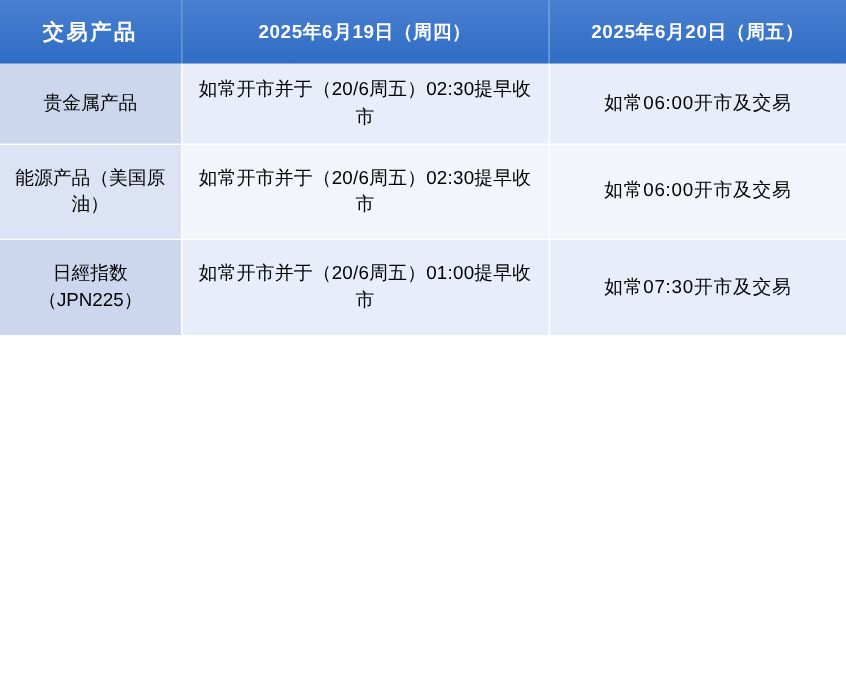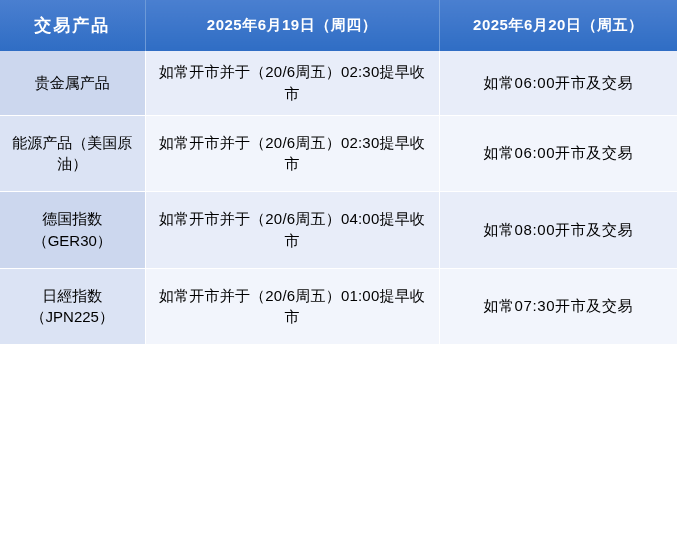--- a/index.html
+++ b/index.html
@@ -83,23 +83,18 @@
       <td class="cell-product">贵金属产品</td>
       <td class="cell-day cell-day1">如常开市并于（20/6周五）02:30提早收市</td>
       <td class="cell-day cell-day2">如常06:00开市及交易</td>
     </tr>
     <tr class="row-tall">
       <td class="cell-product">能源产品（美国原油）</td>
       <td class="cell-day cell-day1">如常开市并于（20/6周五）02:30提早收市</td>
       <td class="cell-day cell-day2">如常06:00开市及交易</td>
     </tr>
     <tr class="row-tall">
-      <td class="cell-product">德国指数（GER30）</td>
-      <td class="cell-day cell-day1">如常开市并于（20/6周五）04:00提早收市</td>
-      <td class="cell-day cell-day2">如常08:00开市及交易</td>
-    </tr>
-    <tr class="row-tall">
       <td class="cell-product">日經指数 （JPN225）</td>
       <td class="cell-day cell-day1">如常开市并于（20/6周五）01:00提早收市</td>
       <td class="cell-day cell-day2">如常07:30开市及交易</td>
     </tr>
   </tbody>
 </table>
 
 </body></html>

